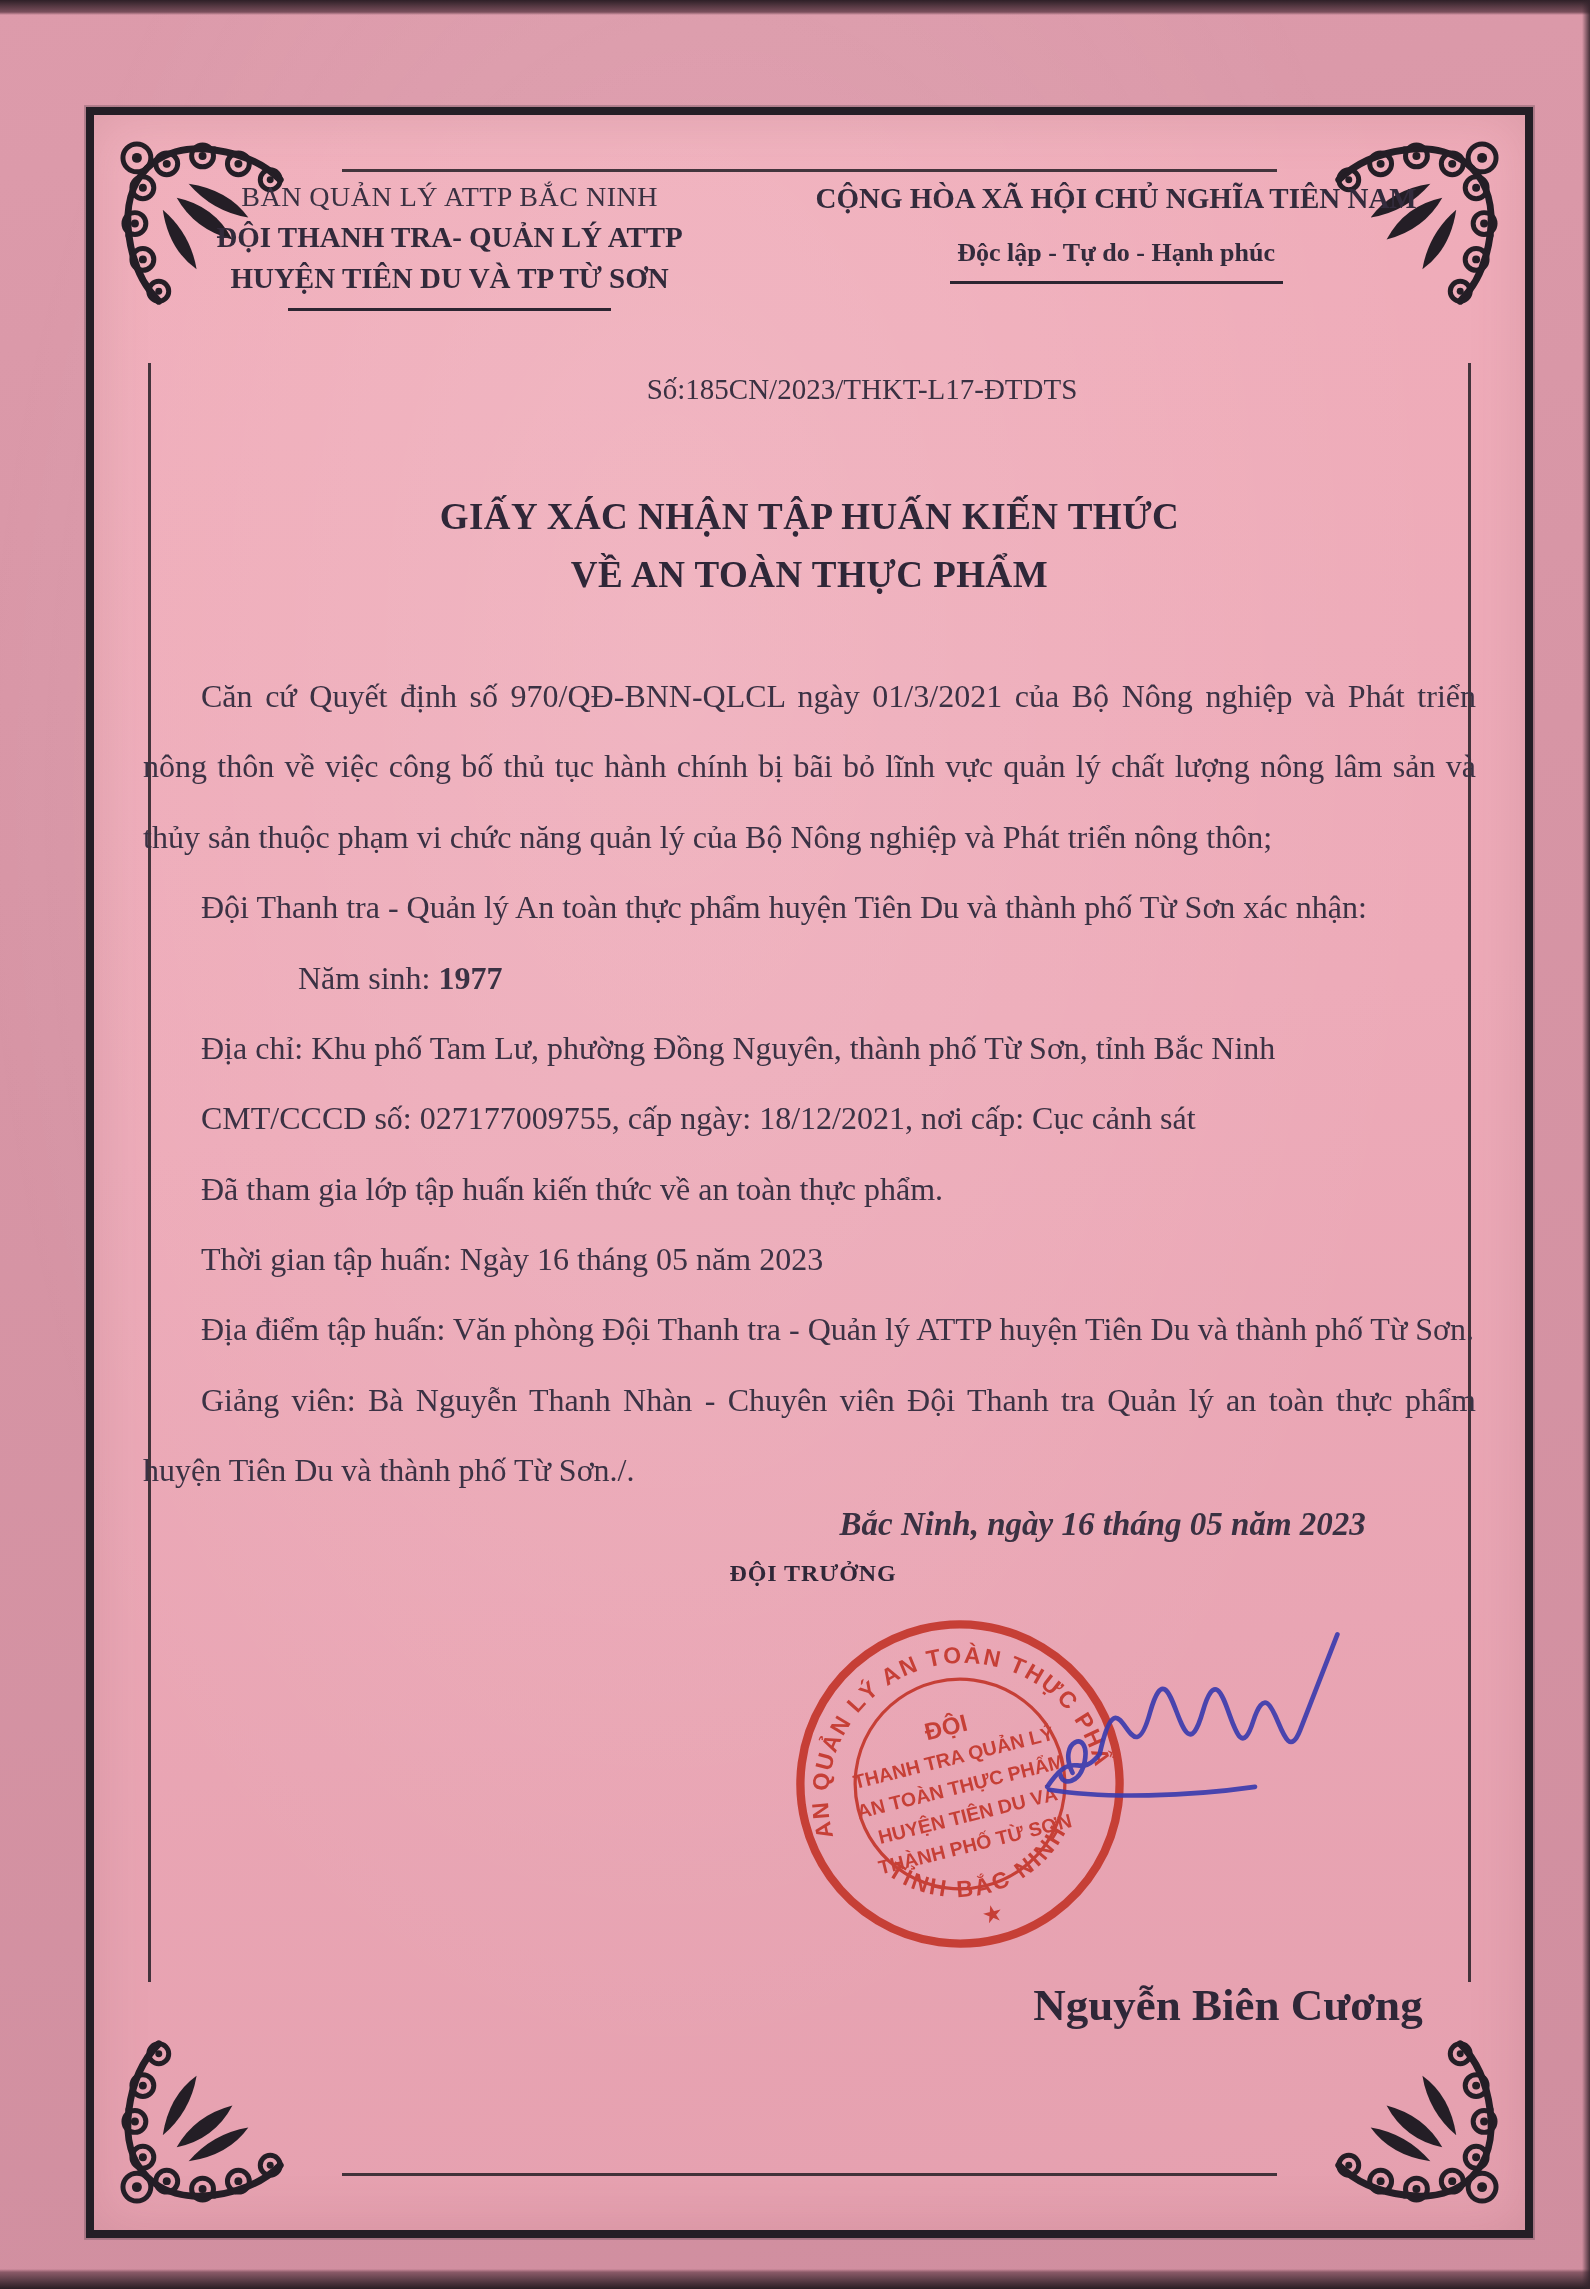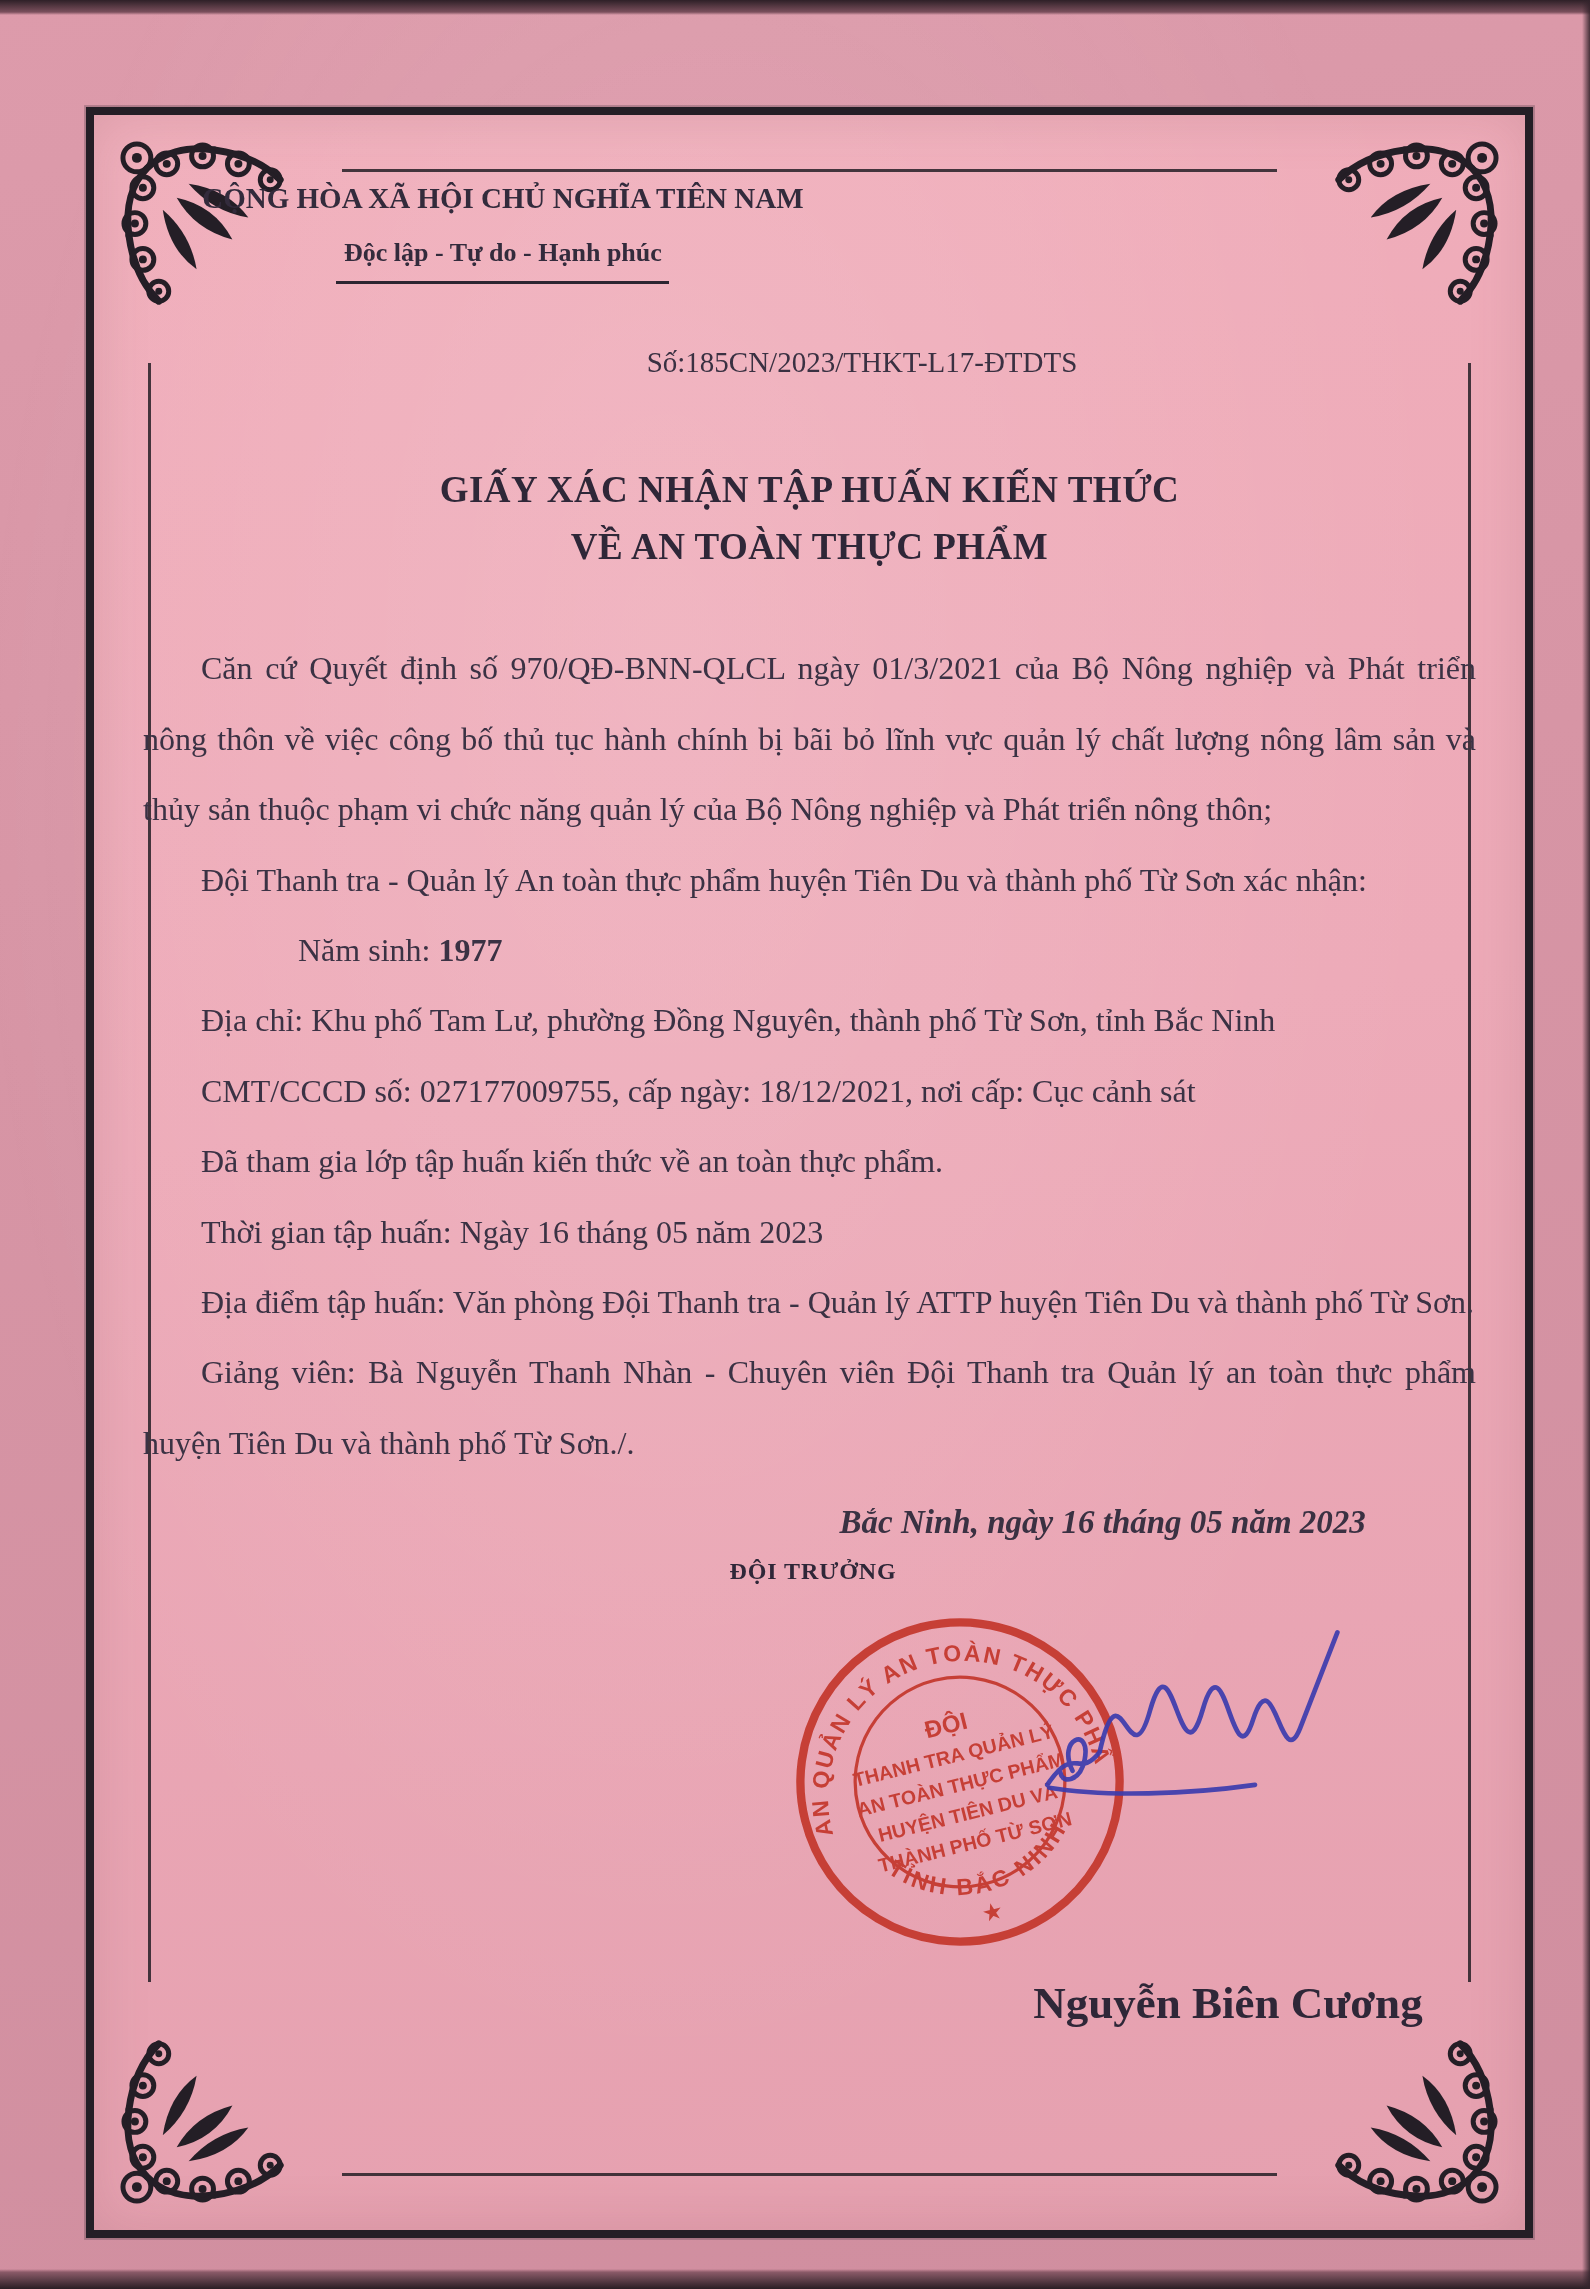--- a/index.html
+++ b/index.html
@@ -57,21 +57,21 @@
     line-height:1.55;color:#2f2738;letter-spacing:0.5px;}
 
   .body-text{margin-top:58px;font-size:32px;line-height:2.2;color:#3b3244;}
   .para{margin:0;text-align:justify;text-indent:58px;}
   .line{margin:0;text-indent:58px;}
   .person-row{display:flex;}
   .person-left{text-indent:58px;}
   .birth{margin-left:155px;}
   .b{font-weight:bold;}
 
-  .sign-area{position:relative;height:553px;margin-top:26px;}
+  .sign-area{position:relative;height:553px;}
   .place-date{position:absolute;top:0;left:44%;width:56%;text-align:center;
     font-style:italic;font-weight:bold;font-size:33px;color:#3a3142;}
   .signer-title{position:absolute;top:54px;left:44%;width:56%;text-align:left;
     font-weight:bold;font-size:24px;letter-spacing:0.9px;color:#2f2738;}
   .signer-name{position:absolute;top:473px;left:48%;width:48%;text-align:right;
     font-weight:bold;font-size:45px;color:#2f2738;}
 
   .stamp{position:absolute;top:111px;left:calc(50% - 17px);width:334px;height:334px;
     transform:rotate(-14deg);opacity:.92;}
   .sig{position:absolute;top:89px;left:calc(50% + 211px);width:337px;height:234px;}
@@ -216,20 +216,26 @@
       <circle cx="22" cy="22" r="5"></circle>
       <path d="M62,62 Q100,70 118,104 Q80,94 62,62 Z"></path>
         <path d="M74,48 Q114,54 134,82 Q98,76 74,48 Z"></path>
         <path d="M48,74 Q54,114 82,134 Q76,98 48,74 Z"></path>
     </g>
   </svg>
 
   <div class="content">
 
     <div class="header-row">
+      <div class="hcol-left">
+        <div class="h-org1">BAN QUẢN LÝ ATTP BẮC NINH</div>
+        <div class="h-org2">ĐỘI THANH TRA- QUẢN LÝ ATTP</div>
+        <div class="h-org3">HUYỆN TIÊN DU VÀ TP TỪ SƠN</div>
+        <div class="h-underline ul-left"></div>
+      </div>
       <div class="hcol-right">
         <div class="h-nation">CỘNG HÒA XÃ HỘI CHỦ NGHĨA TIÊN NAM</div>
         <div class="h-motto">Độc lập - Tự do - Hạnh phúc</div>
         <div class="h-underline ul-right"></div>
       </div>
     </div>
 
     <div class="doc-number">Số:185CN/2023/THKT-L17-ĐTDTS</div>
 
     <div class="title">

